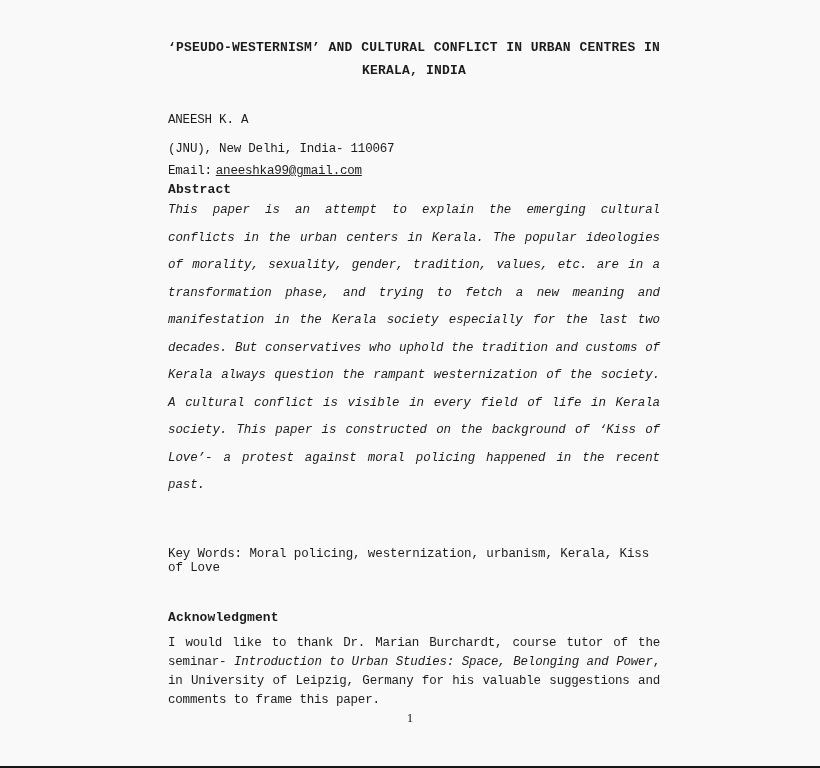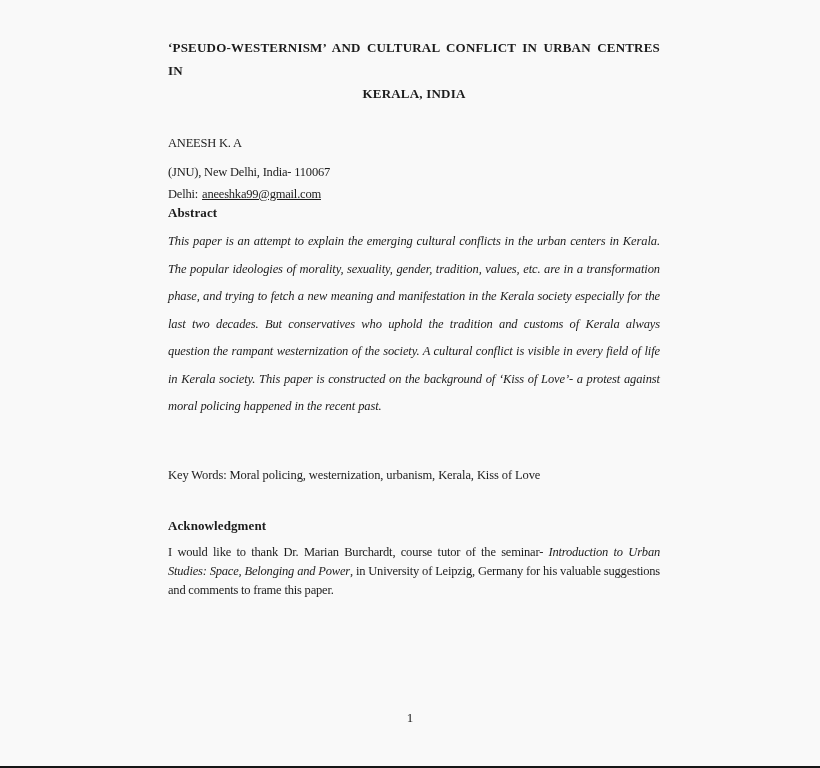--- a/index.html
+++ b/index.html
@@ -4,36 +4,35 @@
 <style>
   html, body { margin: 0; padding: 0; }
   body {
     width: 820px; height: 768px;
     background: #f9f9f9;
     color: #1c1c1c;
     font-family: "Liberation Serif", "DejaVu Serif", serif;
     position: relative;
     overflow: hidden;
   }
-  .page { padding: 36px 160px 0 168px; }
+  .page { padding: 36px 160px 0 168px; font-family: Liberation Mono, monospace; }
 
   .title { font-weight: bold; font-size: 13px; line-height: 23px; letter-spacing: 0.2px; }
   .title-line1 { text-align: justify; text-align-last: justify; }
   .title-line2 { text-align: center; }
 
   .author-block { margin-top: 27px; font-size: 12.5px; line-height: 22px; letter-spacing: -0.2px; }
   .author-name { margin-bottom: 7px; }
   .nowrap { white-space: nowrap; }
   .email-link { color: inherit; text-decoration: underline; cursor: pointer; }
   .email-label { margin-right: 4px; }
 
   .section-heading { font-weight: bold; font-size: 13px; letter-spacing: 0.1px; }
   .abstract-heading { }
   .abstract-text {
-    margin-top: 7px;
     font-style: italic;
     font-size: 12.5px;
     line-height: 27.5px;
     text-align: justify;
     letter-spacing: -0.1px;
   }
 
   .keywords-line { margin-top: 47px; font-size: 12.5px; letter-spacing: -0.1px; }
 
   .ack-heading { margin-top: 35px; }
@@ -62,21 +61,21 @@
 
   <div class="title">
     <div class="title-line1">‘PSEUDO-WESTERNISM’ AND CULTURAL CONFLICT IN URBAN CENTRES IN</div>
     <div class="title-line2">KERALA, INDIA</div>
   </div>
 
   <div class="author-block">
     <div class="author-name">ANEESH K. A</div>
     <div class="nowrap">(JNU), New Delhi, India- 110067</div>
     <div>
-      <span class="email-label">Delhi:</span><span class="email-link">aneeshka99@gmail.com</span>
+      <span class="email-label">Email:</span><span class="email-link">aneeshka99@gmail.com</span>
     </div>
   </div>
 
   <div class="section-heading abstract-heading">Abstract</div>
   <div class="abstract-text">This paper is an attempt to explain the emerging cultural conflicts in the urban centers in Kerala. The popular ideologies of morality, sexuality, gender, tradition, values, etc. are in a transformation phase, and trying to fetch a new meaning and manifestation in the Kerala society especially for the last two decades. But conservatives who uphold the tradition and customs of Kerala always question the rampant westernization of the society. A cultural conflict is visible in every field of life in Kerala society. This paper is constructed on the background of ‘Kiss of Love’- a protest against moral policing happened in the recent past.</div>
 
   <div class="keywords-line">Key Words: Moral policing, westernization, urbanism, Kerala, Kiss of Love</div>
 
   <div class="section-heading ack-heading">Acknowledgment</div>
   <div class="ack-text">

